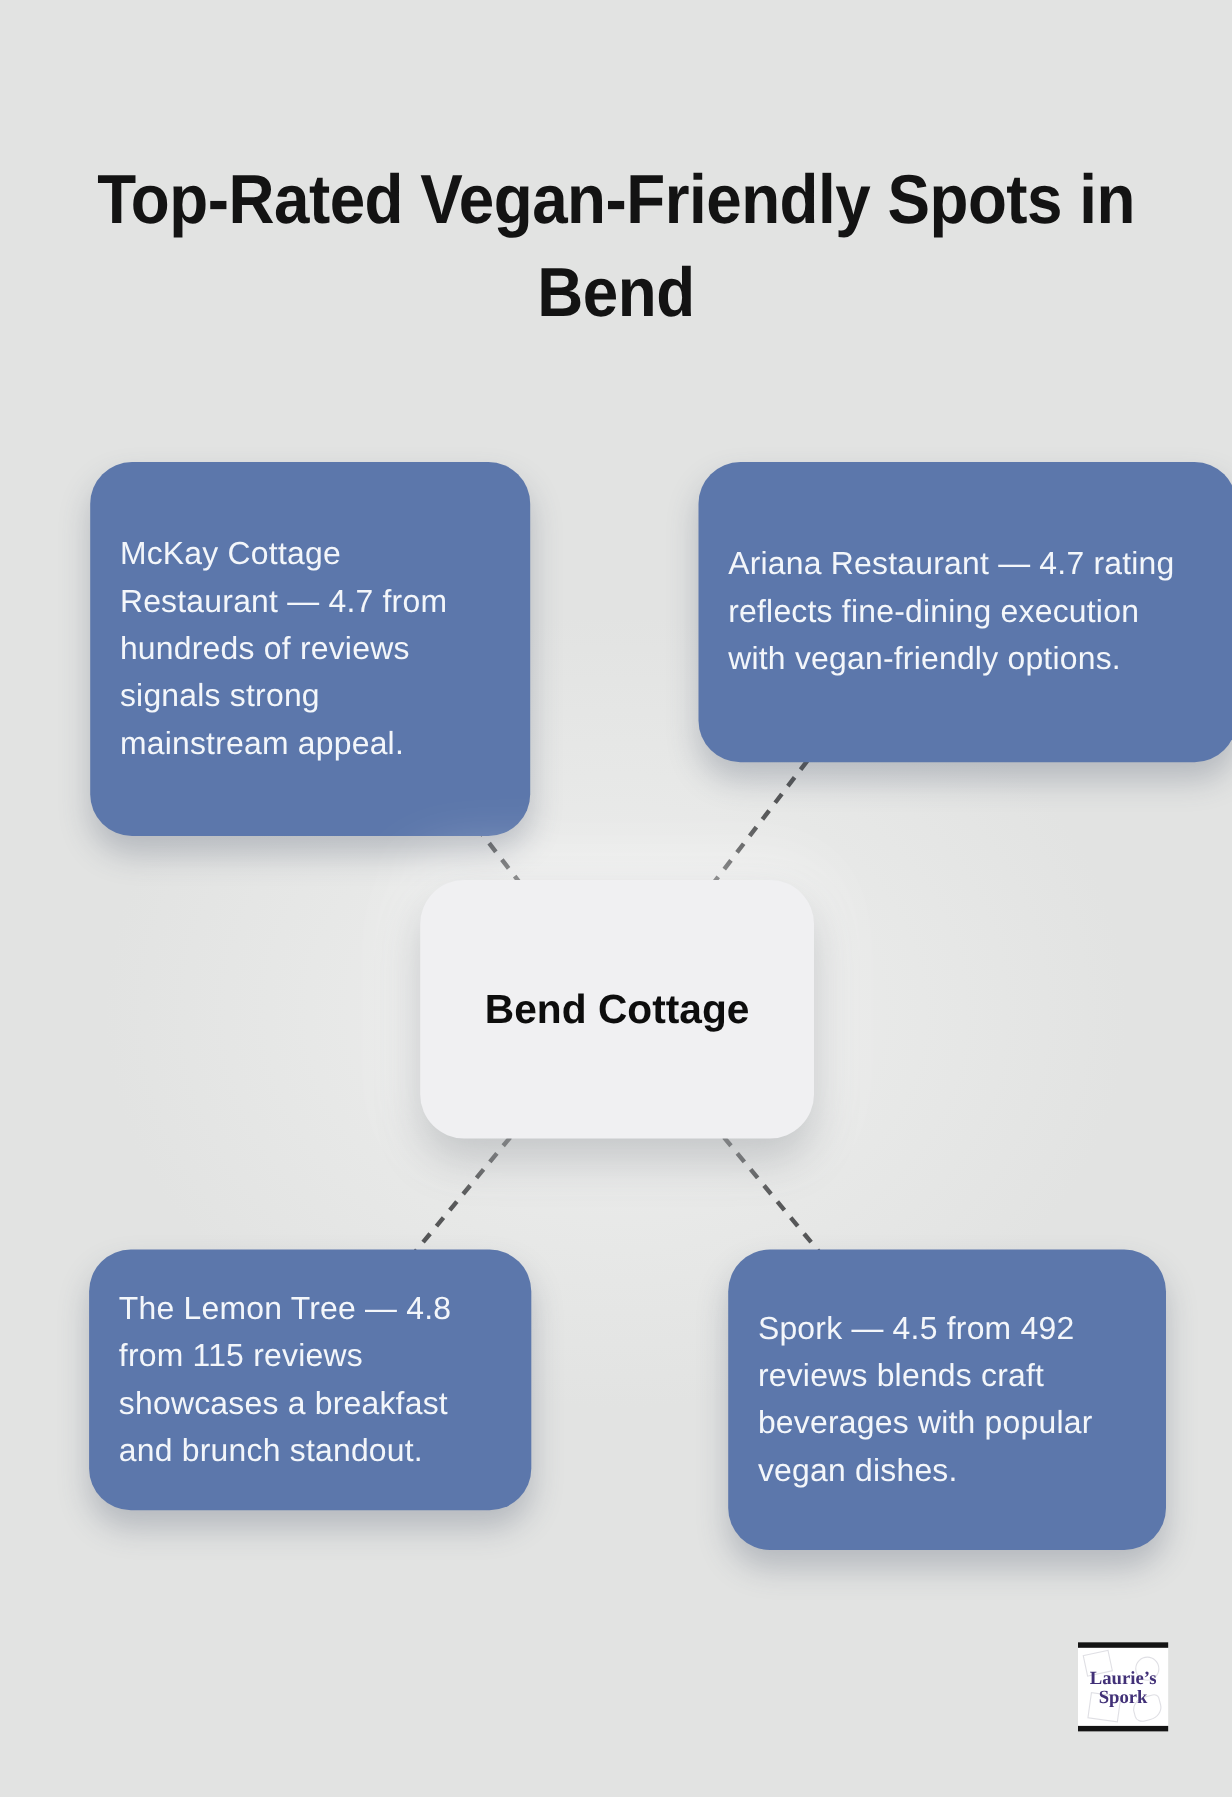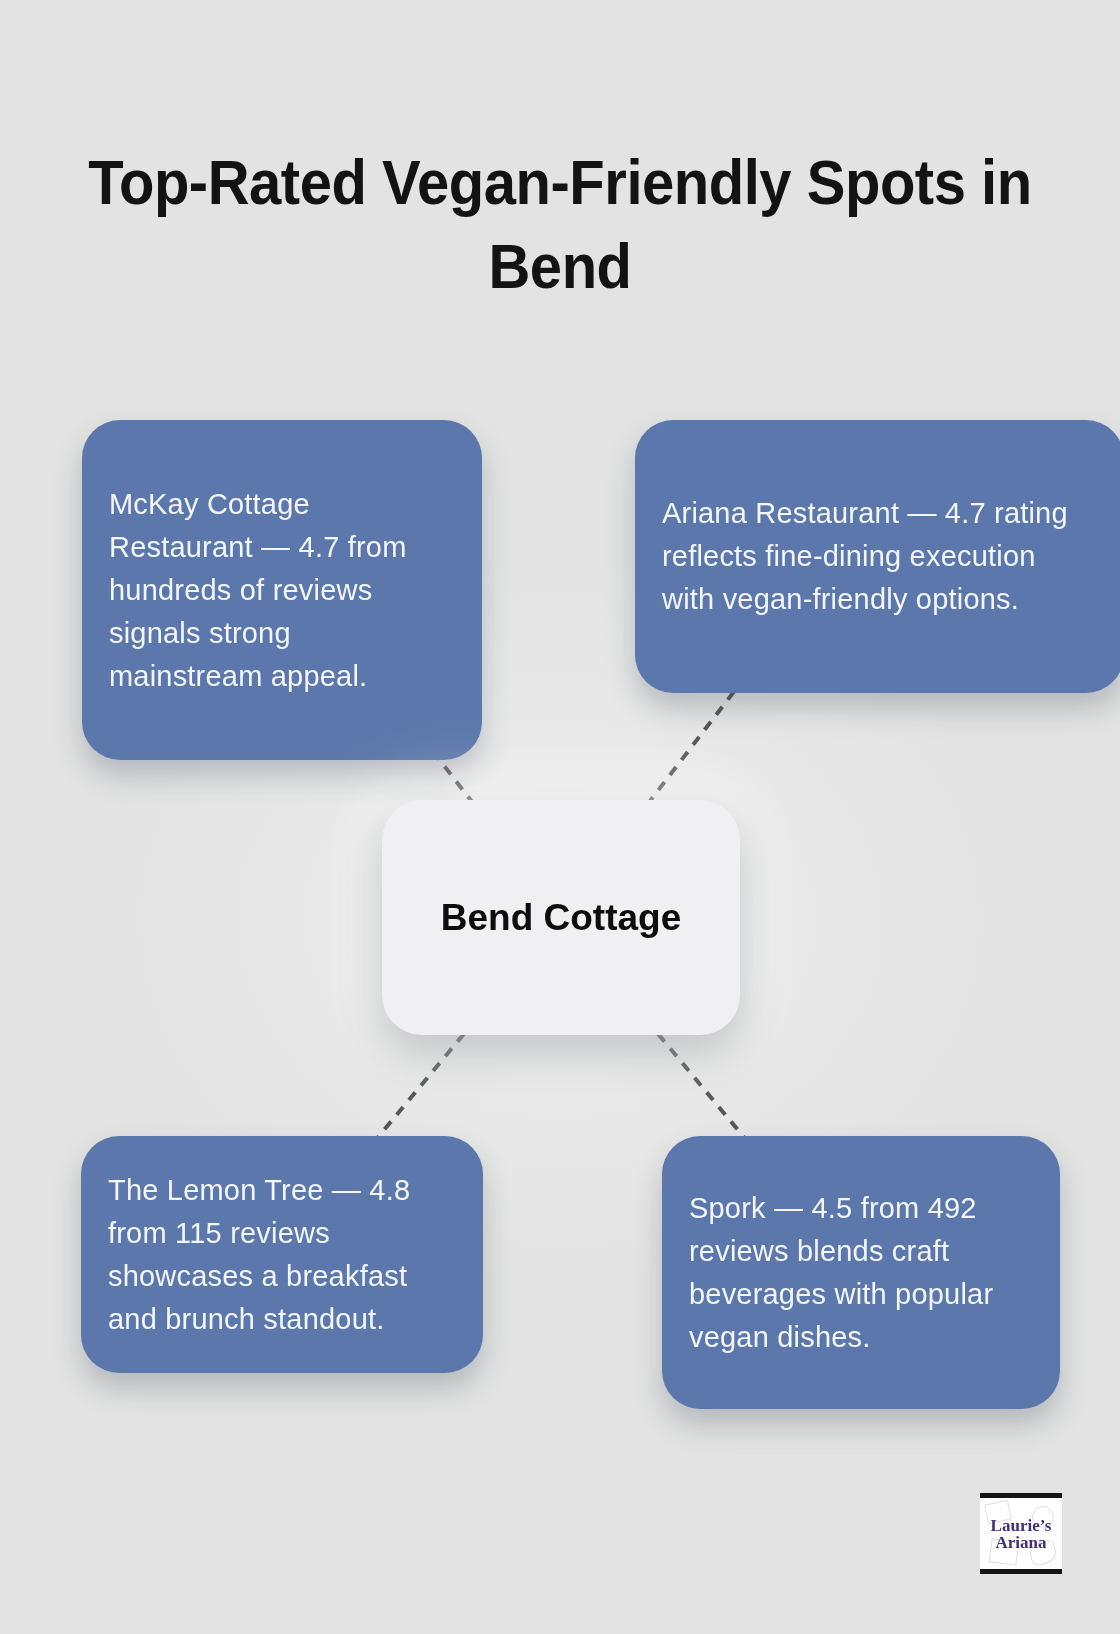--- a/index.html
+++ b/index.html
@@ -139,16 +139,16 @@
   <div class="node node-br">
     <div class="node-text">Spork — 4.5 from 492 reviews blends craft beverages with popular vegan dishes.</div>
   </div>
 
   <div class="logo">
     <div class="logo-sketch sketch-1"></div>
     <div class="logo-sketch sketch-2"></div>
     <div class="logo-sketch sketch-3"></div>
     <div class="logo-sketch sketch-4"></div>
     <div class="logo-text">Laurie’s</div>
-    <div class="logo-text">Ariana</div>
+    <div class="logo-text">Spork</div>
   </div>
 
 </div>
 
 </body></html>

